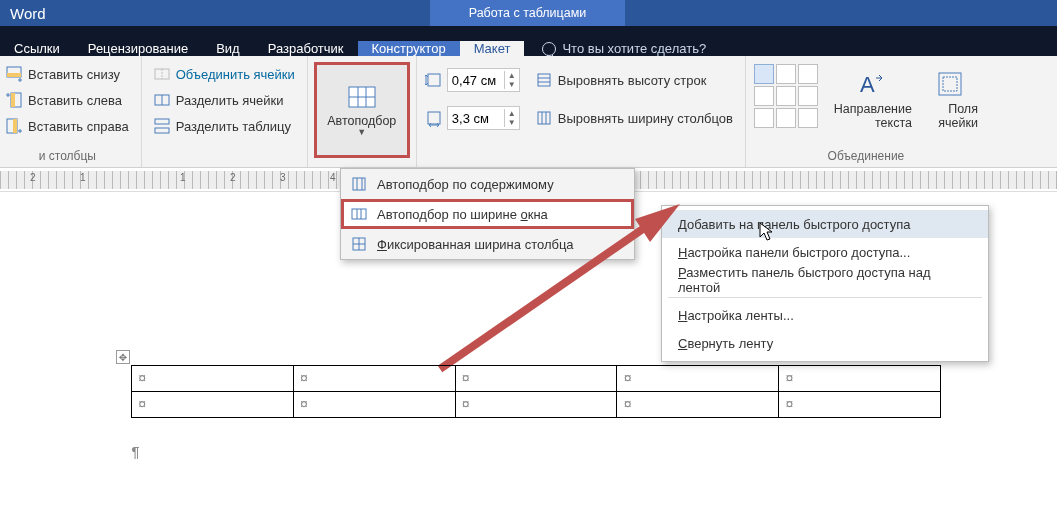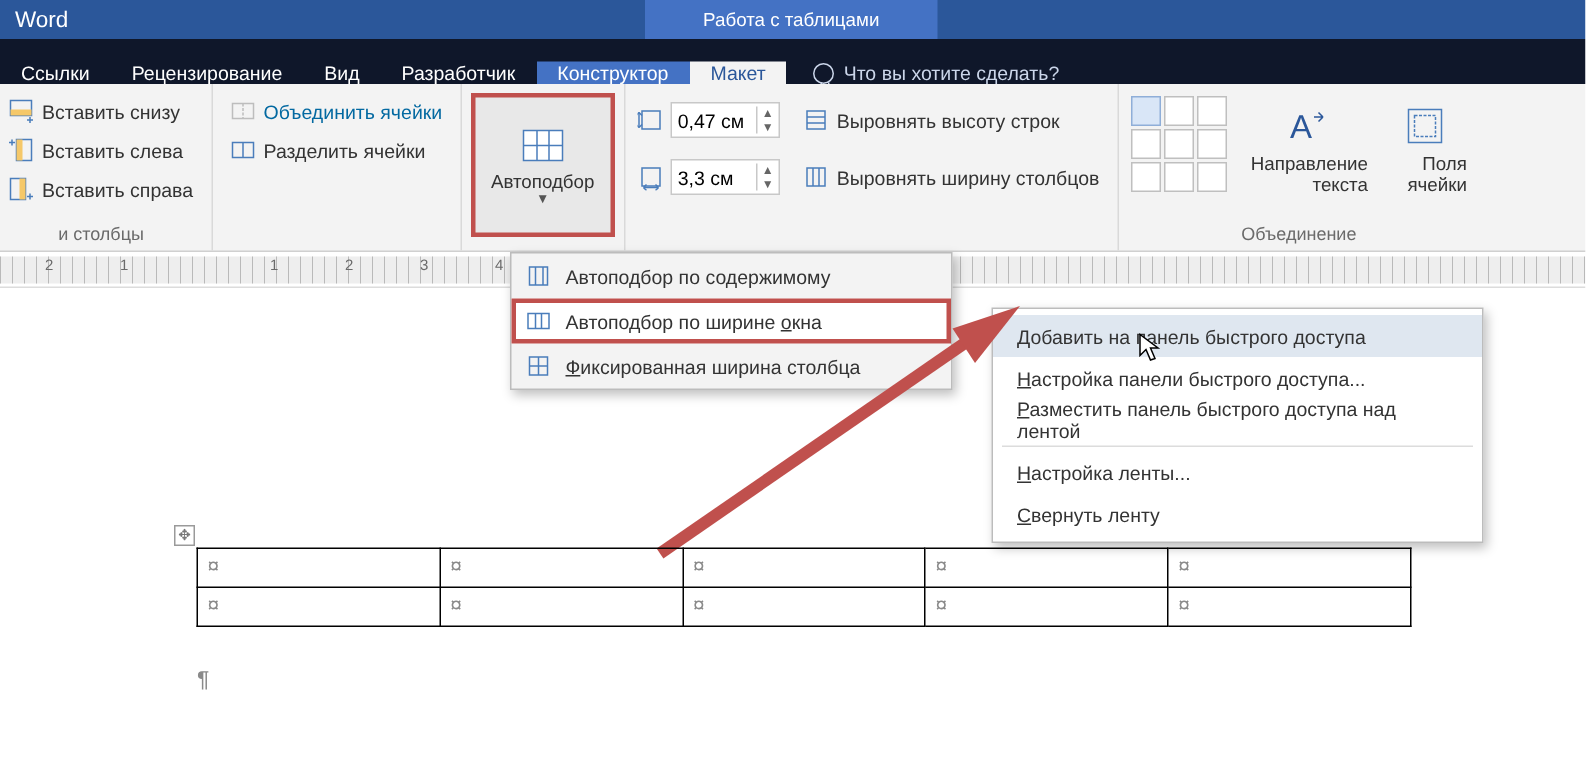--- a/index.html
+++ b/index.html
@@ -160,20 +160,29 @@
           <span>Объединить ячейки</span>
         </div>
         <div class="rbtn">
           <span class="ico">
             <svg width="16" height="16">
                 <rect x="1" y="3" width="14" height="10" fill="none" stroke="#4a7dbb"></rect>
                 <line x1="8" y1="3" x2="8" y2="13" stroke="#4a7dbb"></line>
               </svg>
           </span>
           <span>Разделить ячейки</span>
+        </div>
+        <div class="rbtn">
+          <span class="ico">
+            <svg width="16" height="16">
+                <rect x="1" y="1" width="14" height="5" fill="none" stroke="#4a7dbb"></rect>
+                <rect x="1" y="10" width="14" height="5" fill="none" stroke="#4a7dbb"></rect>
+              </svg>
+          </span>
+          <span>Разделить таблицу</span>
         </div>
       </div>
     </div>
   </div>
 
   <div class="group" style="padding:6px;">
     <div class="autofit-wrap">
       <span>
         <svg width="32" height="26">
             <rect x="3" y="3" width="26" height="20" fill="#fff" stroke="#4a7dbb"></rect>

